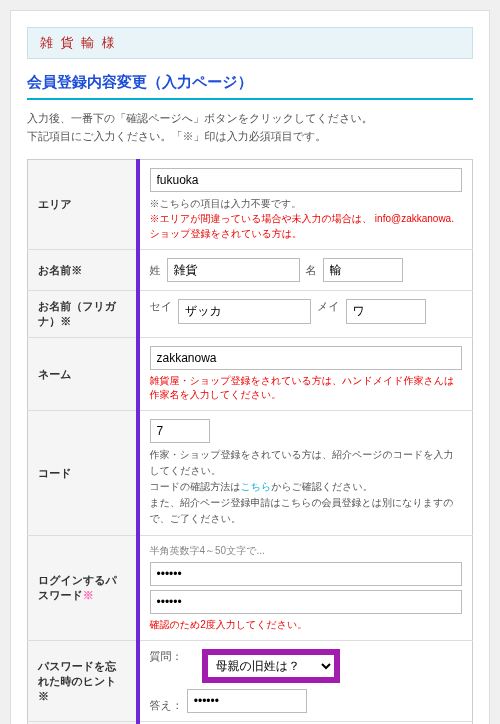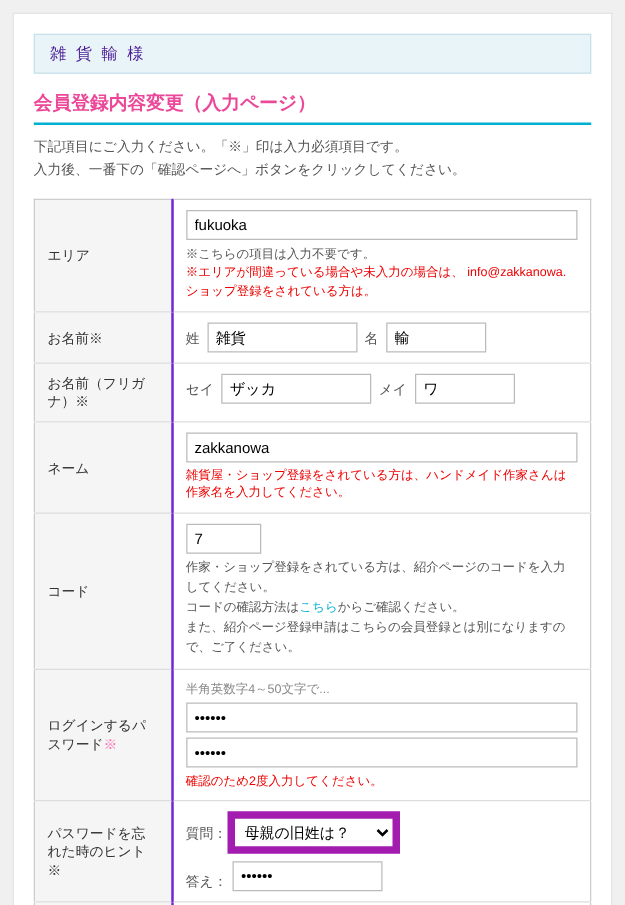--- a/index.html
+++ b/index.html
@@ -18,27 +18,27 @@
       background: #fff;
       border: 1px solid #ddd;
       padding: 16px;
     }
     .site-header {
       background: #e8f4f8;
       border: 1px solid #c8e0ea;
       padding: 6px 12px;
       margin-bottom: 14px;
       font-size: 13px;
-      color: #4c1d95;
+      color: #b91c1c;
       letter-spacing: 2px;
     }
     .page-title {
       font-size: 15px;
       font-weight: bold;
-      color: #ec4899;
+      color: #1d4ed8;
       margin-bottom: 10px;
       border-bottom: 2px solid #00b0d0;
       padding-bottom: 6px;
     }
     .description {
       font-size: 11px;
       color: #555;
       line-height: 1.6;
       margin-bottom: 14px;
     }
@@ -52,23 +52,23 @@
     }
     .form-table td {
       padding: 8px 10px;
       vertical-align: top;
     }
     .form-table .label-cell {
       background: #f5f5f5;
       width: 110px;
       font-size: 11px;
       color: #333;
-      font-weight: normal;
+      font-weight: bold;
       vertical-align: middle;
-      border-right: 2px solid #6d28d9;
+      border-right: 4px solid #6d28d9;
     }
     .form-table .label-cell .req {
       color: #ff69b4;
     }
     .form-table .input-cell {
       background: #fff;
     }
     input[type="text"], input[type="password"] {
       border: 1px solid #bbb;
       padding: 4px 6px;
@@ -92,29 +92,29 @@
       display: flex;
       gap: 6px;
       align-items: center;
     }
     .name-label {
       font-size: 11px;
       color: #555;
       white-space: nowrap;
     }
     .name-input {
-      width: 120px;
+      width: 133px;
     }
     .name-input-sm {
       width: 80px;
     }
     .name-row-furigana {
       display: flex;
       gap: 6px;
-      align-items: center;
+      font-family: Liberation Serif, serif;
     }
     .name-note {
       font-size: 10px;
       color: #e00;
       margin-top: 4px;
       line-height: 1.4;
     }
     .code-note {
       font-size: 10px;
       color: #555;
@@ -137,22 +137,21 @@
     }
     select {
       border: 6px solid #a21caf;
       padding: 3px 4px;
       font-size: 12px;
       font-family: inherit;
       background: #fff;
     }
     .hint-row {
       display: flex;
-      align-items: center;
-      gap: 0;
+      gap: 19px;
       margin-bottom: 6px;
     }
     .hint-answer-row {
       display: flex;
       align-items: flex-end;
       gap: 4px;
     }
     .hint-label {
       font-size: 11px;
       color: #555;
@@ -176,22 +175,22 @@
 
 <div class="page-container">
 
   <div class="site-header">
     <span>雑 貨 輸 様</span>
   </div>
 
   <div class="page-title">会員登録内容変更（入力ページ）</div>
 
   <div class="description">
+    <div>入力後、一番下の「確認ページへ」ボタンをクリックしてください。</div>
     <div>下記項目にご入力ください。「※」印は入力必須項目です。</div>
-    <div>入力後、一番下の「確認ページへ」ボタンをクリックしてください。</div>
   </div>
 
   <table class="form-table">
 
     <tbody>
         <tr>
       <td class="label-cell">エリア</td>
       <td class="input-cell">
         <input type="text" class="full-input" value="fukuoka" style="">
         <div class="area-note">

